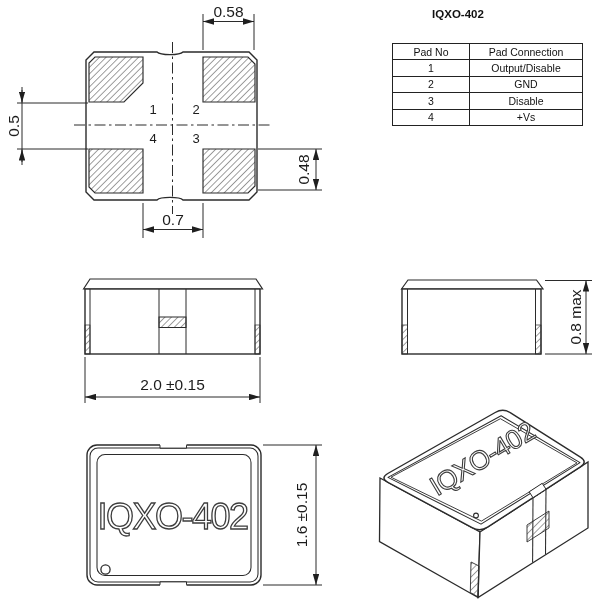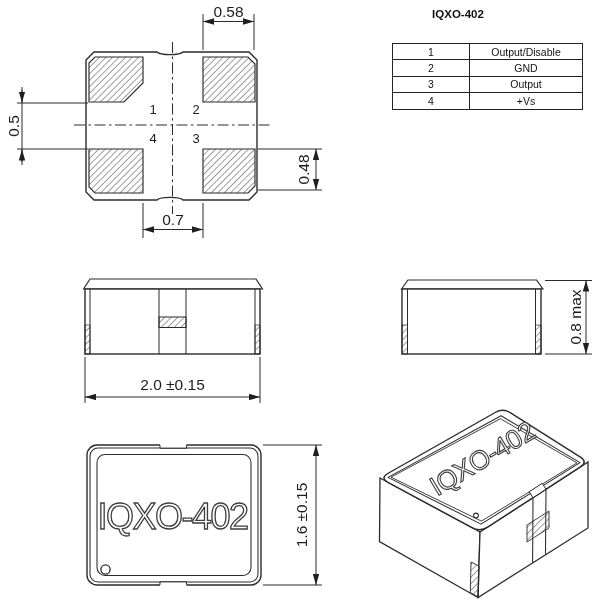--- a/index.html
+++ b/index.html
@@ -174,30 +174,34 @@
     <circle cx="476" cy="515.5" r="2.4" stroke-width="1.1"></circle>
   </g>
   <text class="emboss" transform="translate(487,466.5) rotate(-31)" text-anchor="middle" font-size="27" letter-spacing="-0.6" stroke-width="1.1">IQXO-402</text>
 </svg>
 
 <div id="tableTitle">IQXO-402</div>
 <div id="padTableWrap">
   <table class="padtab">
     <tbody>
       <tr>
+        <td class="c1">Pad No</td>
+        <td class="c2">Pad Connection</td>
+      </tr>
+      <tr>
         <td class="c1">1</td>
         <td class="c2">Output/Disable</td>
       </tr>
       <tr>
         <td class="c1">2</td>
         <td class="c2">GND</td>
       </tr>
       <tr>
         <td class="c1">3</td>
-        <td class="c2">Output</td>
+        <td class="c2">Disable</td>
       </tr>
       <tr>
         <td class="c1">4</td>
         <td class="c2">+Vs</td>
       </tr>
     </tbody>
   </table>
 </div>
 
 </body></html>

